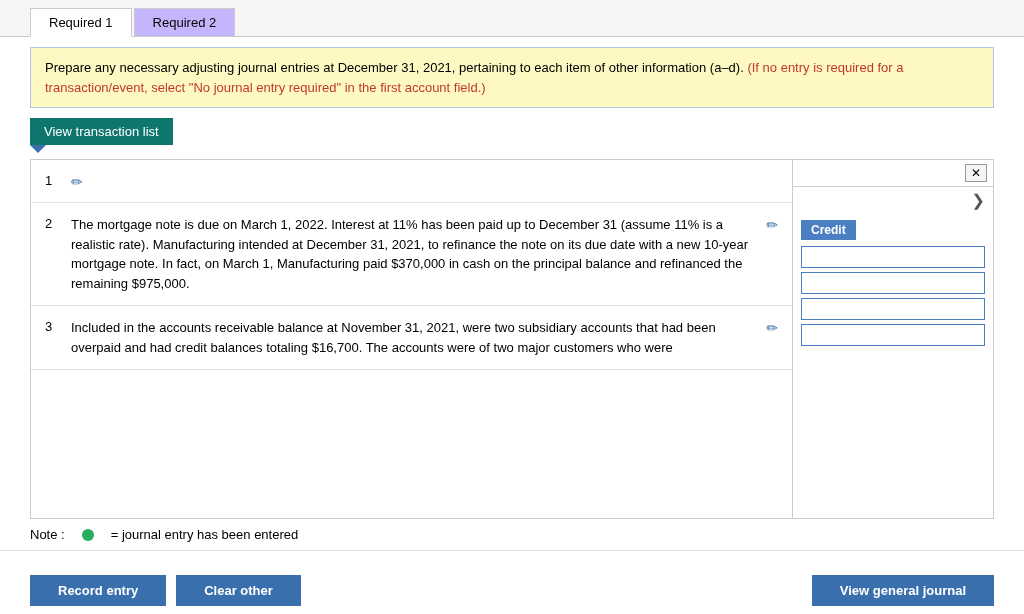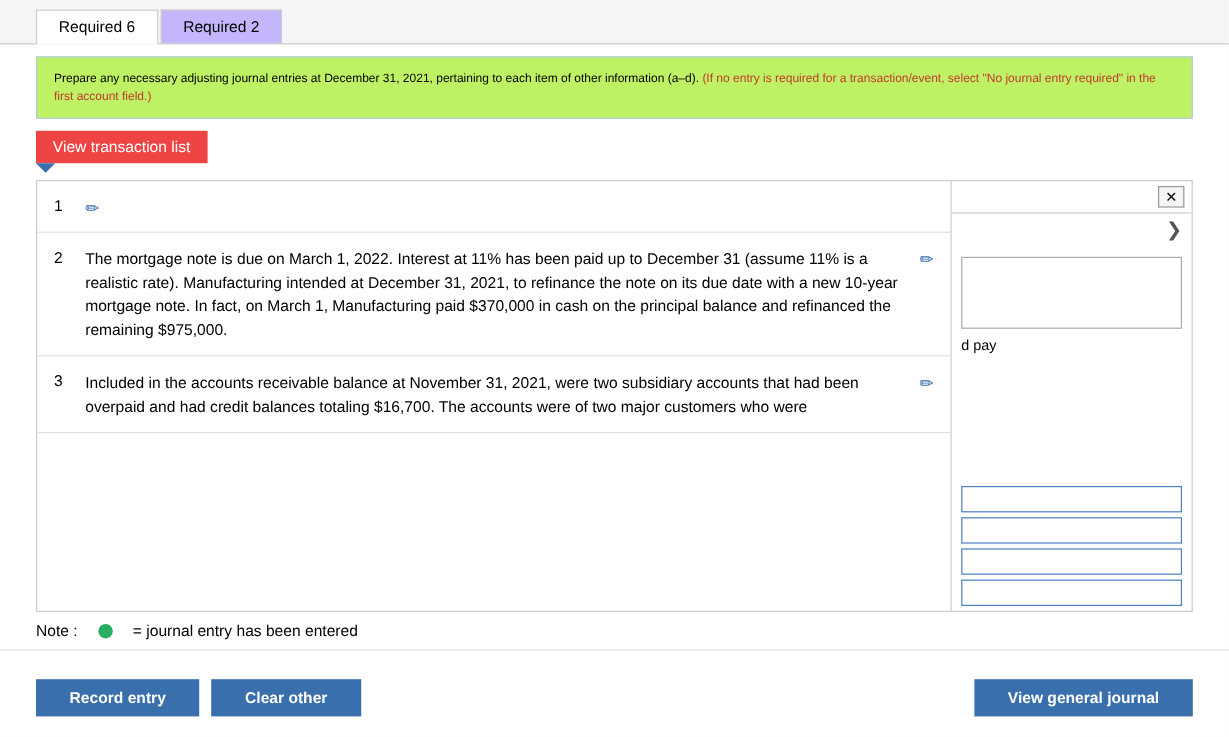--- a/index.html
+++ b/index.html
@@ -43,36 +43,36 @@
 
     .tab.active {
       background: #fff;
       border-bottom: 1px solid #fff;
       margin-bottom: -1px;
       z-index: 1;
     }
 
     
     .info-box {
-      background: #bef264;
+      background: #fef9c3;
       border: 1px solid #b0c8e8;
       margin: 10px 30px;
       padding: 10px 14px;
-      font-size: 10px;
+      font-size: 13px;
       line-height: 1.5;
     }
 
     .info-box .red-text {
       color: #c0392b;
     }
 
     
     .view-transaction-btn {
       display: inline-block;
-      background: #ef4444;
+      background: #0f766e;
       color: #fff;
       padding: 6px 14px;
       border: none;
       cursor: pointer;
       font-size: 13px;
       margin-left: 30px;
       margin-bottom: 0;
     }
 
     .view-btn-wrapper {
@@ -263,21 +263,21 @@
       font-size: 13px;
       cursor: pointer;
     }
   </style>
 </head>
 <body>
 
 <div class="main-container">
 
   <div class="tabs-bar">
-    <div class="tab active">Required 6</div>
+    <div class="tab active">Required 1</div>
     <div class="tab">Required 2</div>
   </div>
 
   <div class="info-box">
     <span>Prepare any necessary adjusting journal entries at December 31, 2021, pertaining to each item of other information (a–d).</span>
     <span class="red-text">(If no entry is required for a transaction/event, select "No journal entry required" in the first account field.)</span>
   </div>
 
   <div class="view-btn-wrapper">
     <button class="view-transaction-btn">View transaction list</button>
@@ -309,25 +309,24 @@
     <div class="journal-panel">
 
       <div class="journal-top-bar">
         <span class="close-icon">✕</span>
       </div>
 
       <div class="journal-header-row">
         <span class="chevron-right">❯</span>
       </div>
 
-      <div class="journal-input-area">
-        <textarea class="journal-text-area" style=""></textarea>
-        <div style="padding-top:4px; font-size:12px;">d pay</div>
-      </div>
-
+
+      <div class="journal-label-row">
+        <span class="credit-label">Credit</span>
+      </div>
 
       <div class="journal-inputs">
         <input class="journal-input-field" type="text" style="">
         <input class="journal-input-field" type="text" style="">
         <input class="journal-input-field" type="text" style="">
         <input class="journal-input-field" type="text" style="">
       </div>
 
     </div>
   </div>

